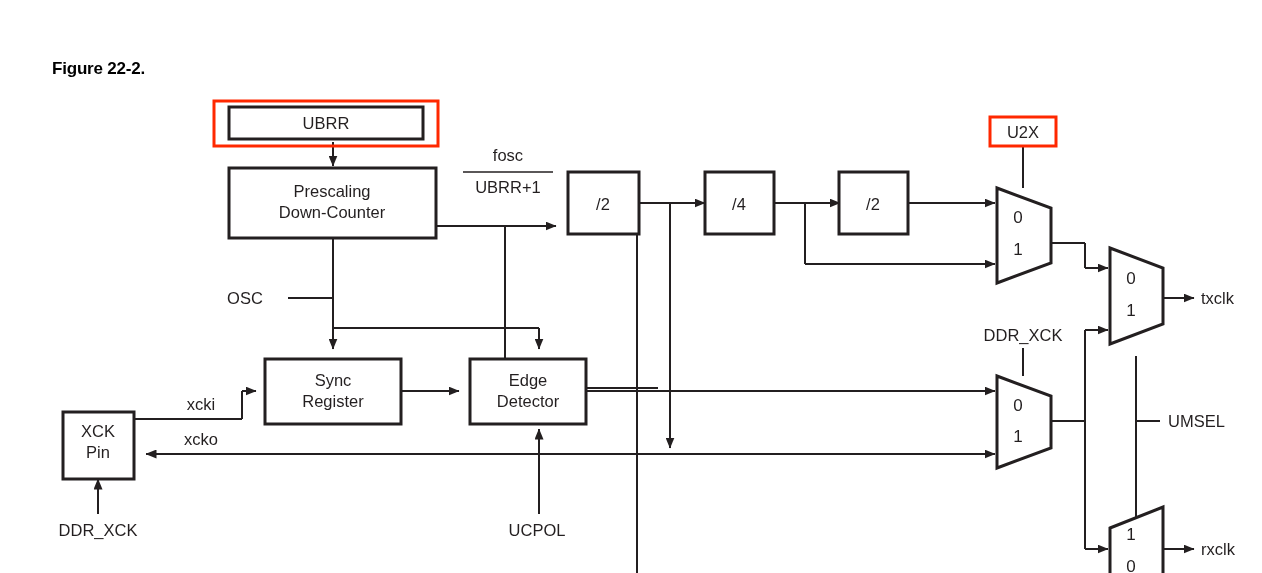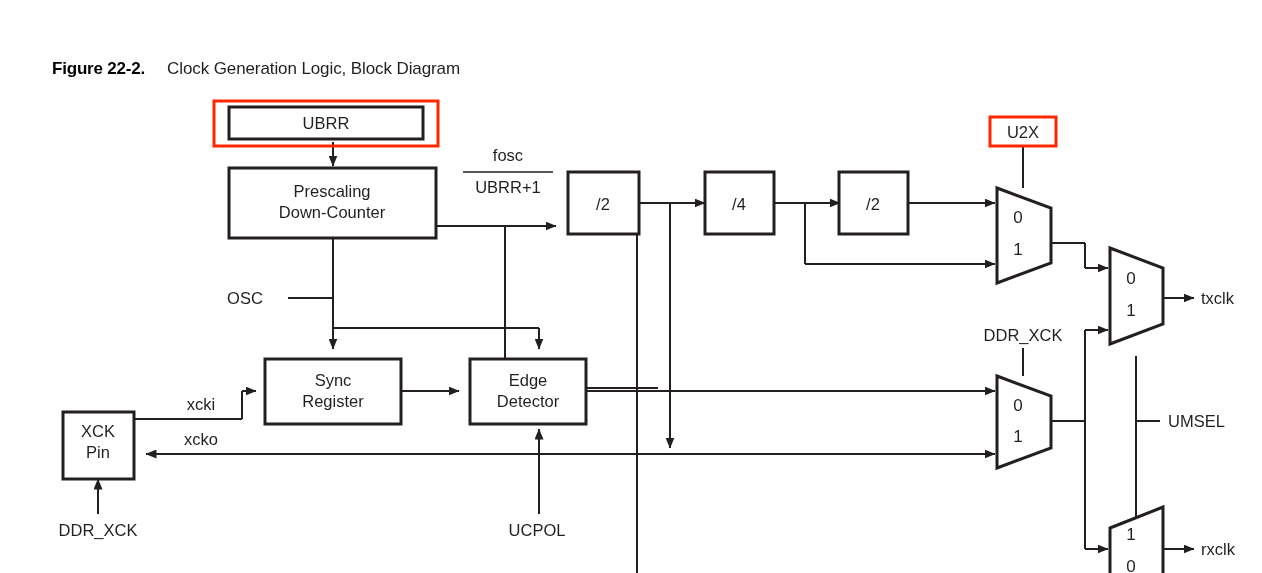--- a/index.html
+++ b/index.html
@@ -70,21 +70,20 @@
     fill: #231f20;
   }
 </style>
 </head>
 <body>
 
 <div id="page">
 
   <div id="caption">
     <span class="fig-num">Figure 22-2.</span>
-    <span class="fig-title">Clock Generation Logic, Block Diagram</span>
   </div>
 
   <svg id="diagram" viewBox="0 0 1262 573">
     <defs>
       <marker id="arw" markerWidth="11" markerHeight="9" refX="10.5" refY="4.5" orient="auto" markerUnits="userSpaceOnUse">
         <path d="M0,0 L11,4.5 L0,9 z" fill="#231f20"></path>
       </marker>
       <marker id="arwd" markerWidth="11" markerHeight="9" refX="10.5" refY="4.5" orient="auto" markerUnits="userSpaceOnUse">
         <path d="M0,0 L11,4.5 L0,9 z" fill="#231f20"></path>
       </marker>

